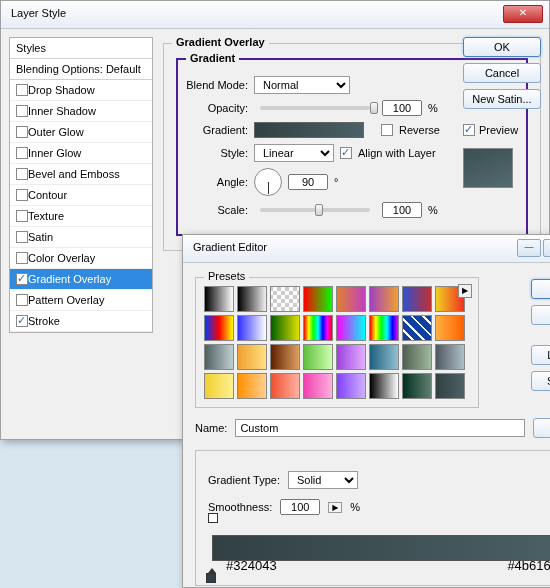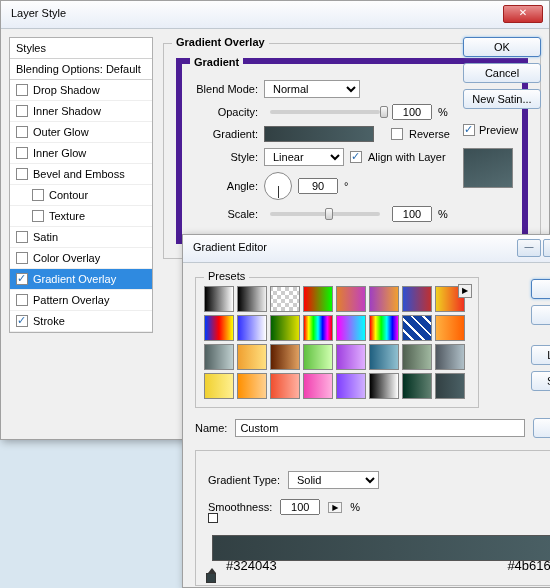--- a/index.html
+++ b/index.html
@@ -8,30 +8,30 @@
 .dialog { position: absolute; background: #f0f0f0; border: 1px solid #a0a0a0; box-shadow: 2px 2px 8px rgba(0,0,0,0.3); }
 .dlg-title { background: linear-gradient(to bottom, #fdfdfe, #e8eef7); height: 28px; padding: 5px 10px; font-size: 12px; border-bottom: 1px solid #c0c8d0; position: relative; }
 .dlg-close { position: absolute; right: 6px; top: 4px; width: 40px; height: 18px; background: linear-gradient(to bottom,#e89090,#c83030); border: 1px solid #a02020; border-radius: 2px; color: #fff; text-align: center; line-height: 14px; font-size: 10px; }
 .dlg-min, .dlg-max { position: absolute; top: 4px; width: 24px; height: 18px; background: linear-gradient(to bottom,#f6f8fb,#d9e5f3); border:1px solid #8aa8c8; border-radius:2px; text-align:center; line-height:14px; font-size:9px; color:#2b4560; }
 .dlg-min { right: 60px; } .dlg-max { right: 34px; }
 
 #layer-style { left: 0; top: 0; width: 550px; height: 440px; }
 #layer-style .body { display: flex; padding: 8px; gap: 10px; }
 .styles-list { width: 144px; border: 1px solid #b0b0b0; background: #fff; }
 .styles-list .hdr { padding: 4px 6px; border-bottom: 1px solid #d0d0d0; font-size: 11px; }
-.styles-list .row { padding: 4px 6px; border-bottom: 1px solid #eee; display: flex; align-items: center; gap: 5px; }
-.styles-list .row.sub { padding-left: 22px; }
+.styles-list .row { padding: 4px 6px; border-bottom: 1px solid #eee; display: flex; align-items: center; }
+.styles-list .row.sub { padding-left: 6px; }
 .styles-list .row.sel { background: #2f8ae0; color: #fff; }
 .chk { width:12px; height:12px; border:1px solid #888; background:#fff; display:inline-block; position:relative; }
 .chk.on::after { content:"✓"; position:absolute; top:-2px; left:0; font-size:11px; color:#2a6db0; }
 
 .panel { flex: 1; position: relative; }
 .grp { border: 1px solid #c0c0c0; padding: 10px 12px 14px; margin-top: 6px; position: relative; }
 .grp > legend, .grp-label { position: absolute; top: -8px; left: 8px; background: #f0f0f0; padding: 0 4px; font-weight: bold; font-size: 11px; }
-.sub-grp { border: 6px solid #4c1d95; padding: 10px 6px; margin-top: 4px; position: relative; }
+.sub-grp { border: 2px solid #4c1d95; padding: 10px 0; margin-top: 4px; position: relative; }
 .sub-grp .grp-label { font-weight: bold; top:-8px; }
 
 .frow { display: flex; align-items: center; margin: 6px 0; gap: 6px; }
 .frow .lbl { width: 70px; text-align: right; }
 select, input[type=text] { border: 1px solid #999; background: #fff; padding: 1px 4px; font-size: 11px; height: 18px; }
 .slider { flex:1; max-width:110px; height: 4px; background: #d0d0d0; border-radius: 2px; position: relative; margin: 0 6px; }
 .slider .thumb { position: absolute; top: -4px; width: 8px; height: 12px; background: linear-gradient(#fafafa,#d0d0d0); border: 1px solid #888; border-radius: 2px; }
 .numbox { width: 40px; text-align: center; }
 .swatch { width: 110px; height: 16px; border: 1px solid #666; background: linear-gradient(to right,#324043,#4b6166); display:inline-block; }
 .preview-sw { width:50px; height:40px; background: linear-gradient(160deg,#3b4f54,#546b70); border:1px solid #888; display:inline-block; }
@@ -245,21 +245,21 @@
 
     <div class="name-row">
       <span>Name:</span>
       <input type="text" style="width: 210px;" value="Custom">
       <div class="btn" style="width:56px">New</div>
     </div>
 
     <div class="grp" style="margin-top:12px;">
       <div class="type-row">
         <span>Gradient Type:</span>
-        <select style="width:91px"><option>Solid</option></select>
+        <select style="width:70px"><option>Solid</option></select>
       </div>
       <div class="smooth-row">
         <span>Smoothness:</span>
         <input class="numbox" value="100" style="">
         <span style="border:1px solid #999;padding:0 3px;font-size:8px;background:#f4f4f4">▶</span>
         <span>%</span>
       </div>
 
       <div class="grad-bar-wrap">
         <div class="ostop" style="left:0"></div>

